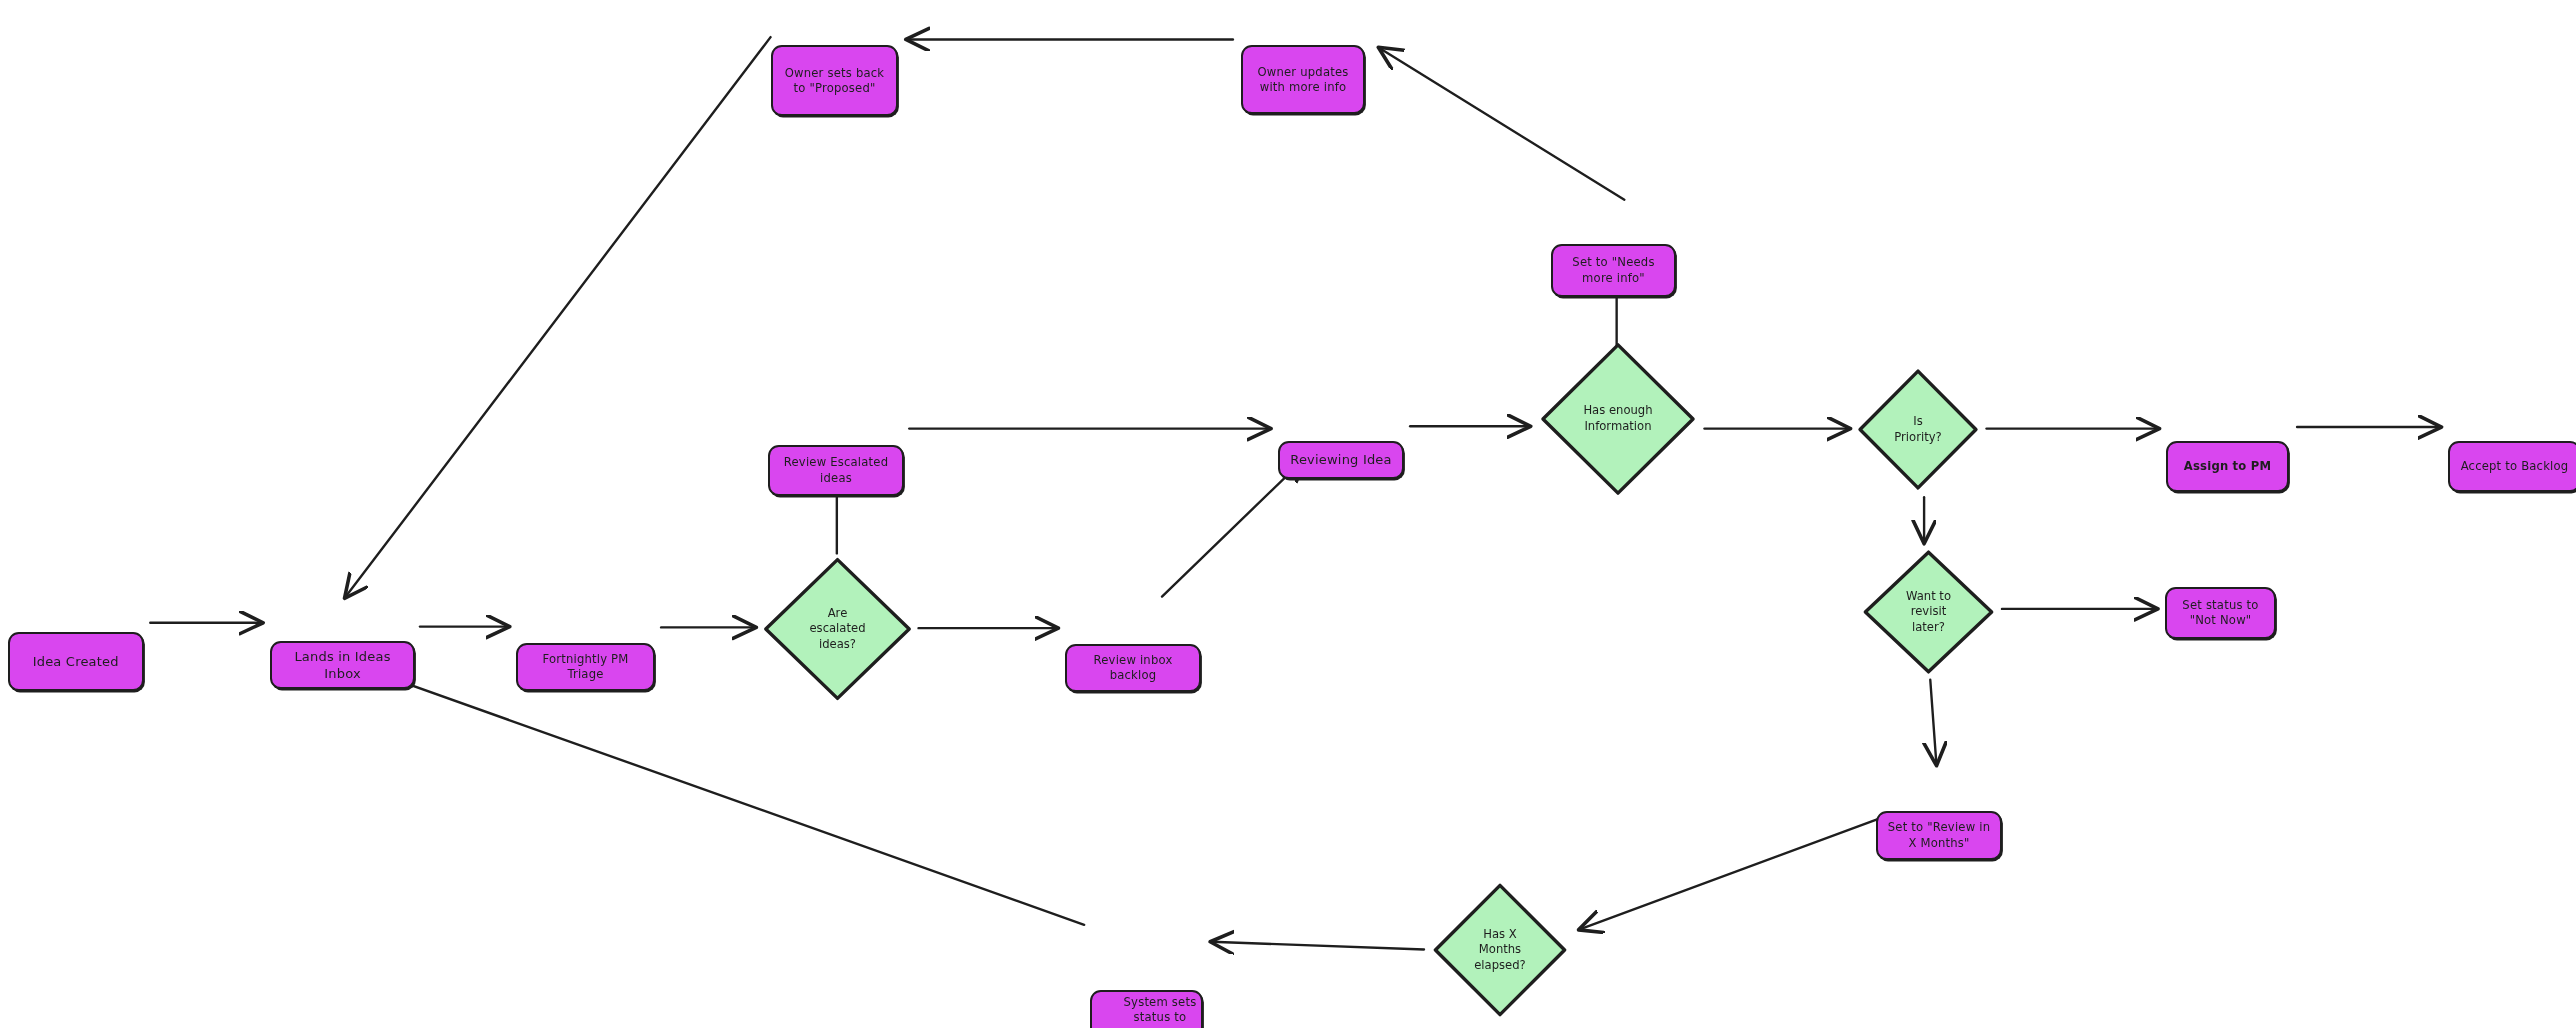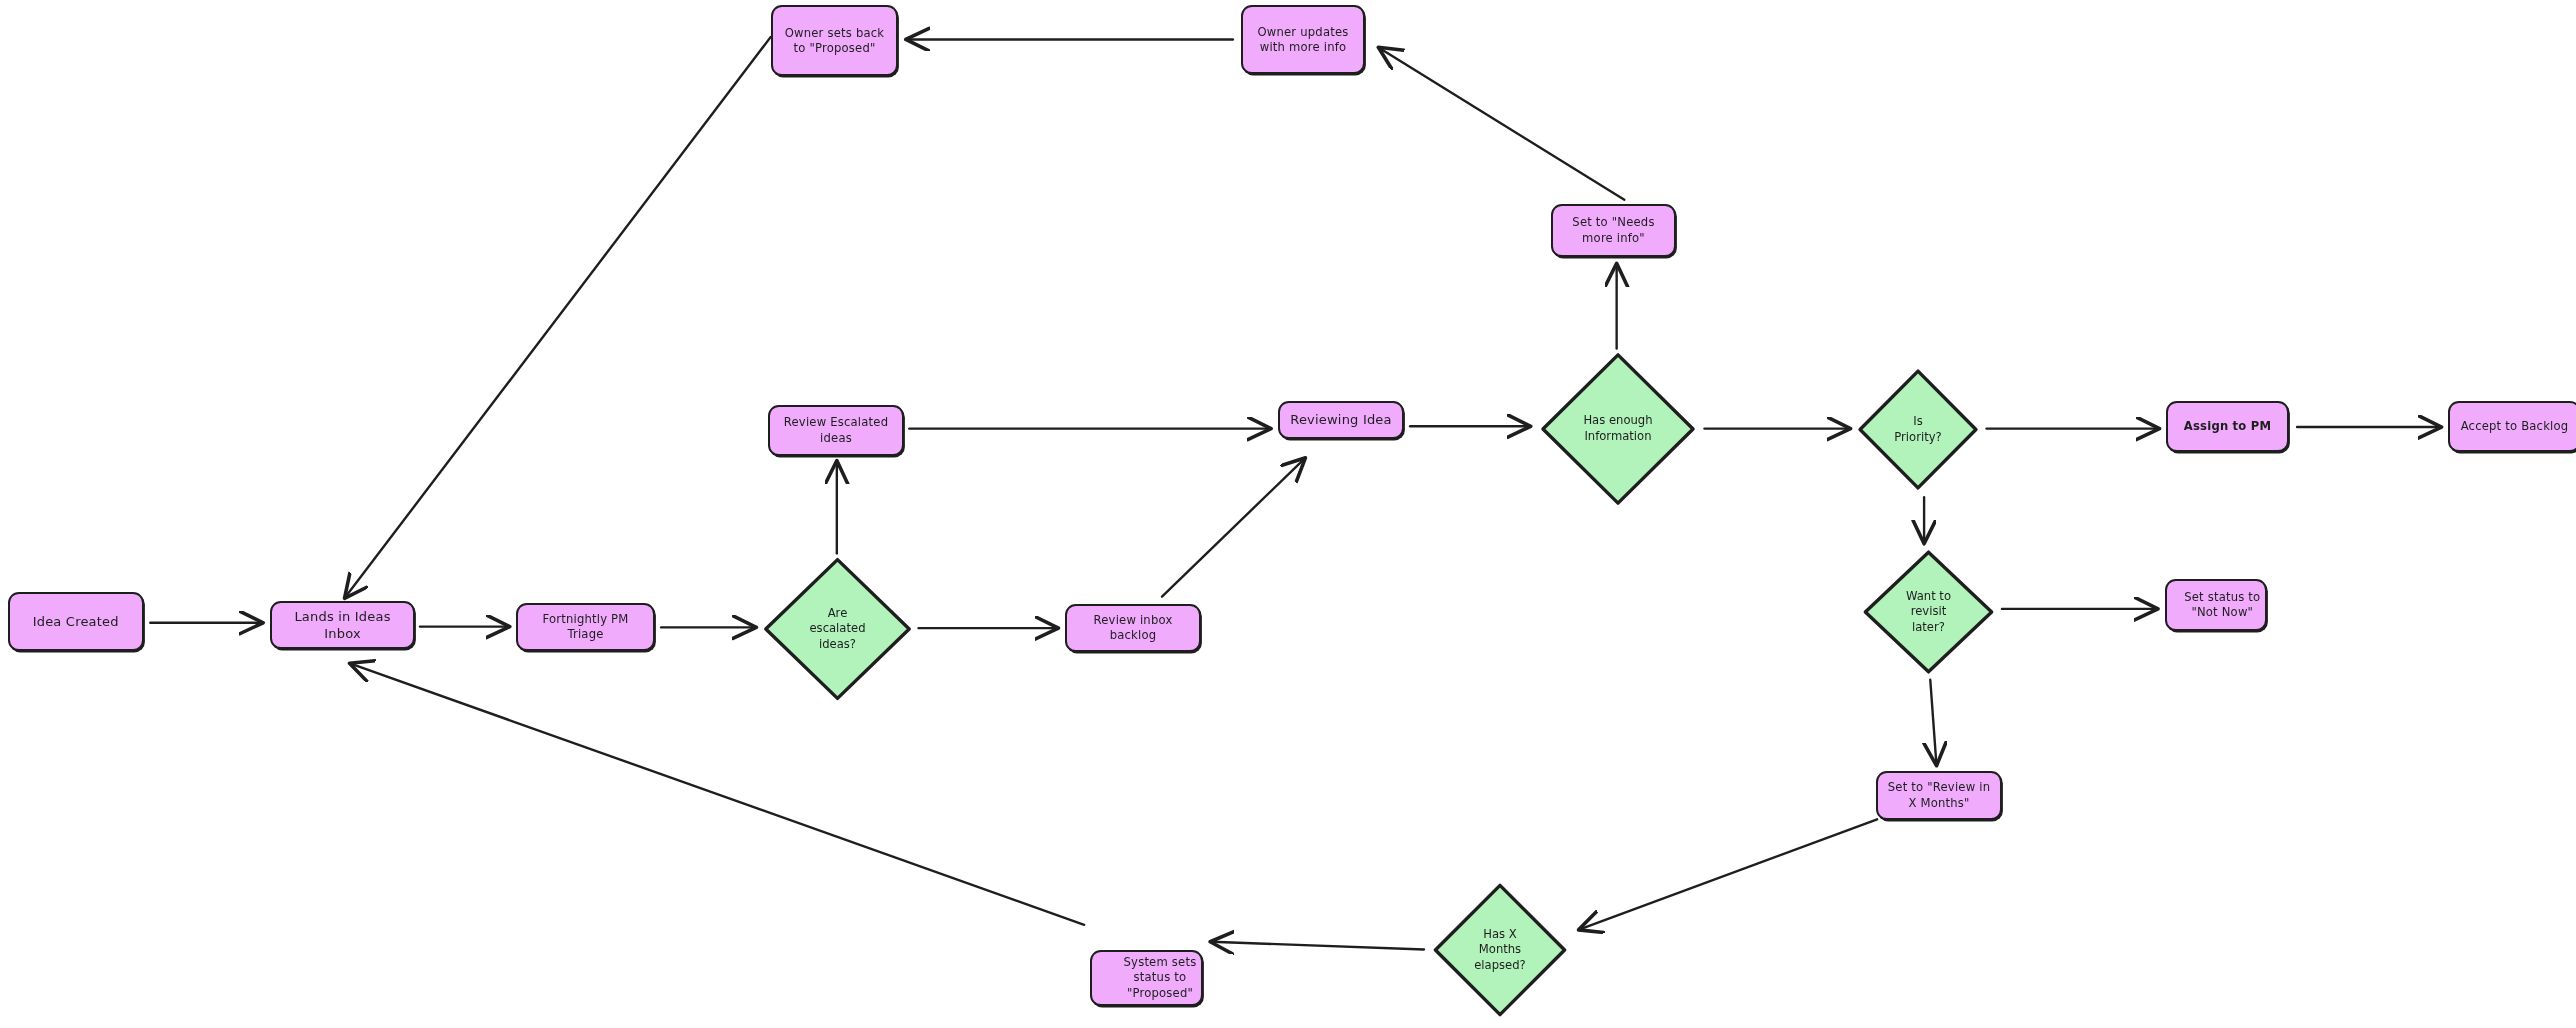--- a/index.html
+++ b/index.html
@@ -38,24 +38,25 @@
     letter-spacing: 0.2px;
     white-space: pre-line;
   }
   .node .lbl {
     display: block;
     padding: 0 4.6px;
     white-space: pre-line;
   }
   
   .rect {
-    background: #f0abfc;
+    background: #d946ef;
     border: 2px solid #1e1e1e;
     border-radius: 10.8px;
     box-shadow: 1.2px 1.7px 0 -0.3px #1e1e1e;
+    margin-top: 40px;
   }
   
   .diamond-wrap {
     position: absolute;
   }
   .diamond-shape {
     position: absolute;
     left: 0; top: 0;
     width: 100%;
     height: 100%;
@@ -120,21 +121,21 @@
           <path d="M 50 2.5 L 97.5 50 L 50 97.5 L 2.5 50 Z" fill="#b2f2bb" stroke="#1e1e1e" stroke-width="3.4" stroke-linejoin="round" vector-effect="non-scaling-stroke"></path>
         </svg>
         <div class="diamond-label fs-sm">Are
 escalated
 ideas?</div>
       </div>
       <div class="node rect fs-sm" style="left: 768px; top: 405px; width: 136px; height: 51px;"><span class="lbl">Review Escalated
 ideas</span></div>
       <div class="node rect fs-sm" style="left: 1065px; top: 604px; width: 136px; height: 48px;"><span class="lbl">Review inbox backlog</span></div>
       <div class="node rect fs-md" style="left: 1278px; top: 401px; width: 126px; height: 38px;"><span class="lbl">Reviewing Idea</span></div>
-      <div class="diamond-wrap" style="left: 1539px; top: 351px; width: 158px; height: 156px;">
+      <div class="diamond-wrap" style="left: 1539px; top: 341px; width: 158px; height: 156px;">
         <svg class="diamond-shape" viewBox="0 0 100 100" preserveAspectRatio="none">
           <path d="M 50 2.5 L 97.5 50 L 50 97.5 L 2.5 50 Z" fill="#b2f2bb" stroke="#1e1e1e" stroke-width="3.4" stroke-linejoin="round" vector-effect="non-scaling-stroke"></path>
         </svg>
         <div class="diamond-label fs-sm">Has enough
 Information</div>
       </div>
       <div class="node rect fs-sm" style="left: 1551px; top: 204px; width: 125px; height: 53px;"><span class="lbl">Set to "Needs
 more info"</span></div>
       <div class="node rect fs-sm" style="left: 1241px; top: 5.4px; width: 124px; height: 69px;"><span class="lbl">Owner updates
 with more info</span></div>
@@ -150,21 +151,21 @@
       <div class="node rect fs-sm" style="left: 2166px; top: 401px; width: 123px; height: 51px; font-weight: bold;"><span class="lbl">Assign to PM</span></div>
       <div class="node rect fs-sm" style="left: 2448px; top: 401px; width: 133px; height: 51px;"><span class="lbl">Accept to Backlog</span></div>
       <div class="diamond-wrap" style="left: 1862px; top: 549px; width: 133px; height: 126px;">
         <svg class="diamond-shape" viewBox="0 0 100 100" preserveAspectRatio="none">
           <path d="M 50 2.5 L 97.5 50 L 50 97.5 L 2.5 50 Z" fill="#b2f2bb" stroke="#1e1e1e" stroke-width="3.4" stroke-linejoin="round" vector-effect="non-scaling-stroke"></path>
         </svg>
         <div class="diamond-label fs-sm">Want to
 revisit
 later?</div>
       </div>
-      <div class="node rect fs-sm" style="left: 2165px; top: 579px; width: 102px; height: 52px; justify-content: flex-end;"><span class="lbl">Set status to
+      <div class="node rect fs-sm" style="left: 2165px; top: 547px; width: 111px; height: 52px;"><span class="lbl">Set status to
 "Not Now"</span></div>
       <div class="node rect fs-sm" style="left: 1876px; top: 771px; width: 126px; height: 49px;"><span class="lbl">Set to "Review in
 X Months"</span></div>
       <div class="diamond-wrap" style="left: 1432px; top: 882px; width: 136px; height: 136px;">
         <svg class="diamond-shape" viewBox="0 0 100 100" preserveAspectRatio="none">
           <path d="M 50 2.5 L 97.5 50 L 50 97.5 L 2.5 50 Z" fill="#b2f2bb" stroke="#1e1e1e" stroke-width="3.4" stroke-linejoin="round" vector-effect="non-scaling-stroke"></path>
         </svg>
         <div class="diamond-label fs-sm">Has X
 Months
 elapsed?</div>

